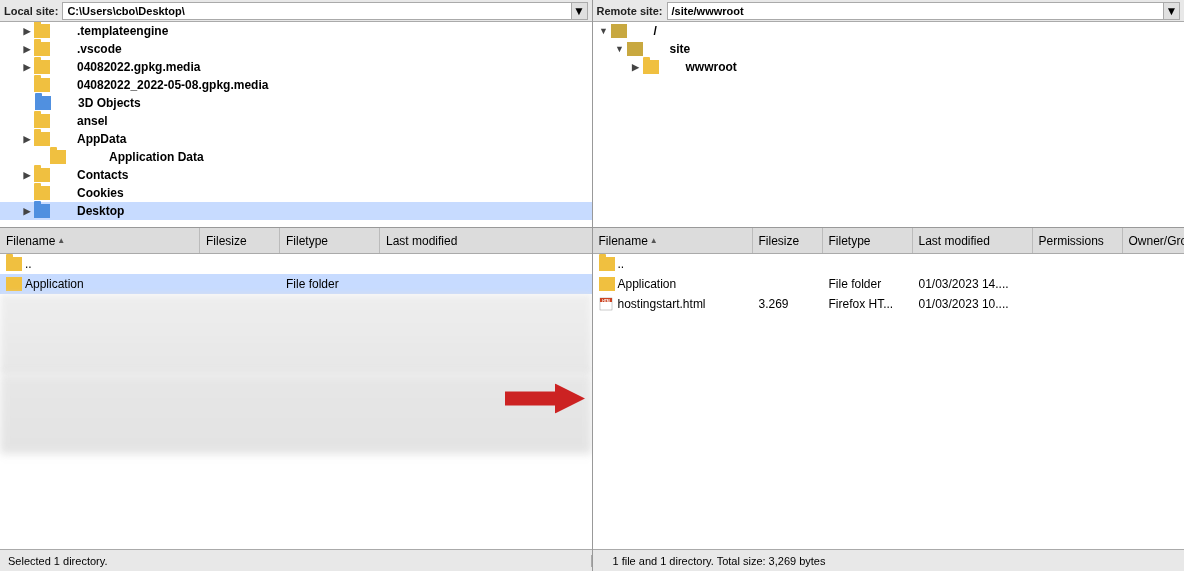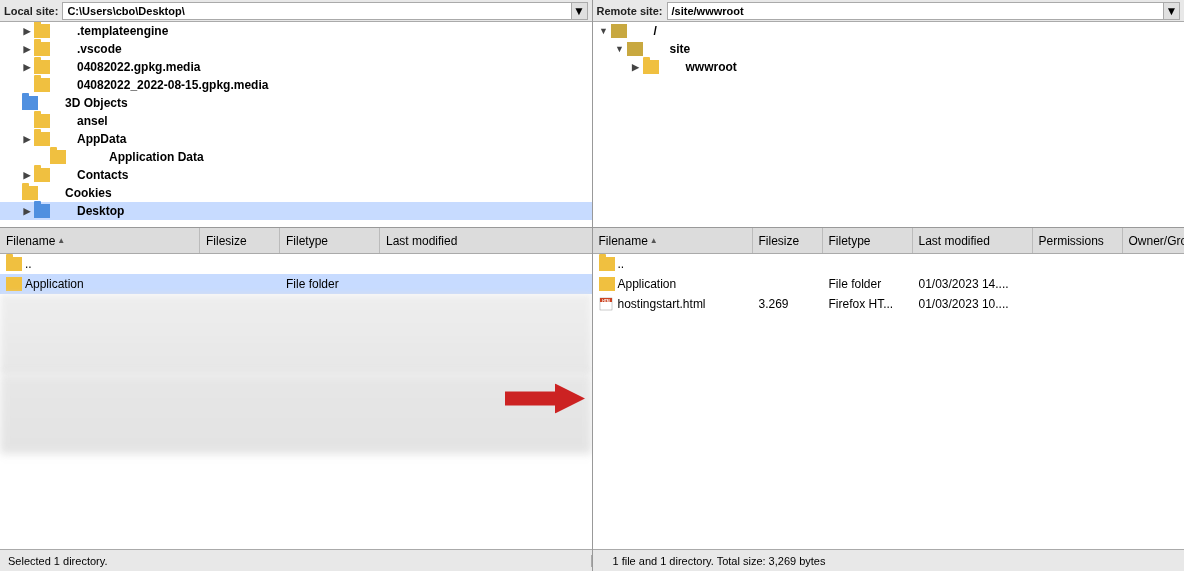--- a/index.html
+++ b/index.html
@@ -284,23 +284,23 @@
         <span class="item-label">.vscode</span>
       </div>
       <div class="tree-item" style="padding-left: 20px;">
         <span class="tree-expander">▶</span>
         <span class="folder-icon folder-yellow"></span>
         <span class="item-label">04082022.gpkg.media</span>
       </div>
       <div class="tree-item" style="padding-left: 20px;">
         <span class="tree-expander" style="visibility:hidden;">▶</span>
         <span class="folder-icon folder-yellow"></span>
-        <span class="item-label">04082022_2022-08-15.gpkg.media</span>
-      </div>
-      <div class="tree-item" style="padding-left: 8px;">
+        <span class="item-label">04082022_2022-05-08.gpkg.media</span>
+      </div>
+      <div class="tree-item" style="padding-left: 21px;">
         <span class="tree-expander" style="visibility:hidden;">▶</span>
         <span class="folder-icon folder-blue"></span>
         <span class="item-label">3D Objects</span>
       </div>
       <div class="tree-item" style="padding-left: 20px;">
         <span class="tree-expander" style="visibility:hidden;">▶</span>
         <span class="folder-icon folder-yellow"></span>
         <span class="item-label">ansel</span>
       </div>
       <div class="tree-item" style="padding-left: 20px;">
@@ -311,21 +311,21 @@
       <div class="tree-item" style="padding-left: 20px; gap: 16px;">
         <span class="tree-expander" style="visibility:hidden;">▶</span>
         <span class="folder-icon folder-yellow"></span>
         <span class="item-label">Application Data</span>
       </div>
       <div class="tree-item" style="padding-left: 20px;">
         <span class="tree-expander">▶</span>
         <span class="folder-icon folder-yellow"></span>
         <span class="item-label">Contacts</span>
       </div>
-      <div class="tree-item" style="padding-left: 8px;">
+      <div class="tree-item" style="padding-left: 20px;">
         <span class="tree-expander" style="visibility:hidden;">▶</span>
         <span class="folder-icon folder-yellow"></span>
         <span class="item-label">Cookies</span>
       </div>
       <div class="tree-item selected" style="padding-left: 20px;">
         <span class="tree-expander">▶</span>
         <span class="folder-icon folder-blue"></span>
         <span class="item-label">Desktop</span>
       </div>
     </div>

